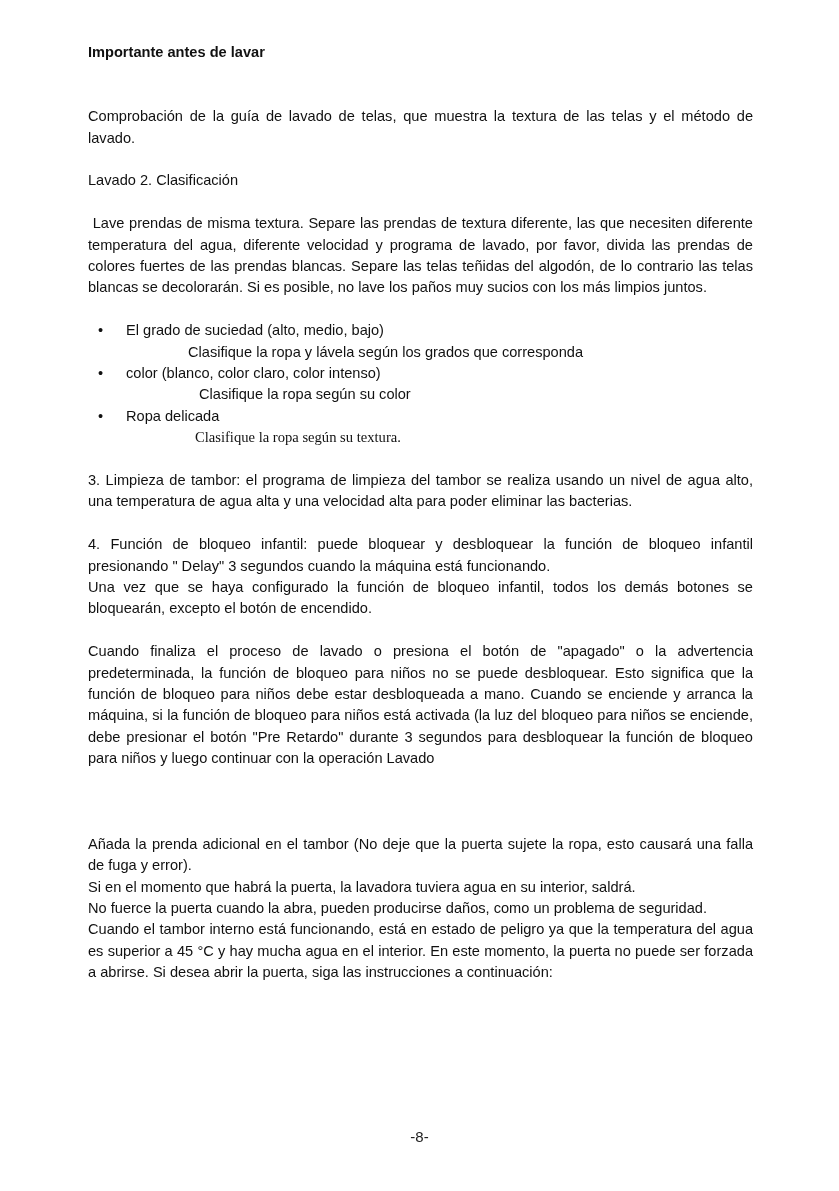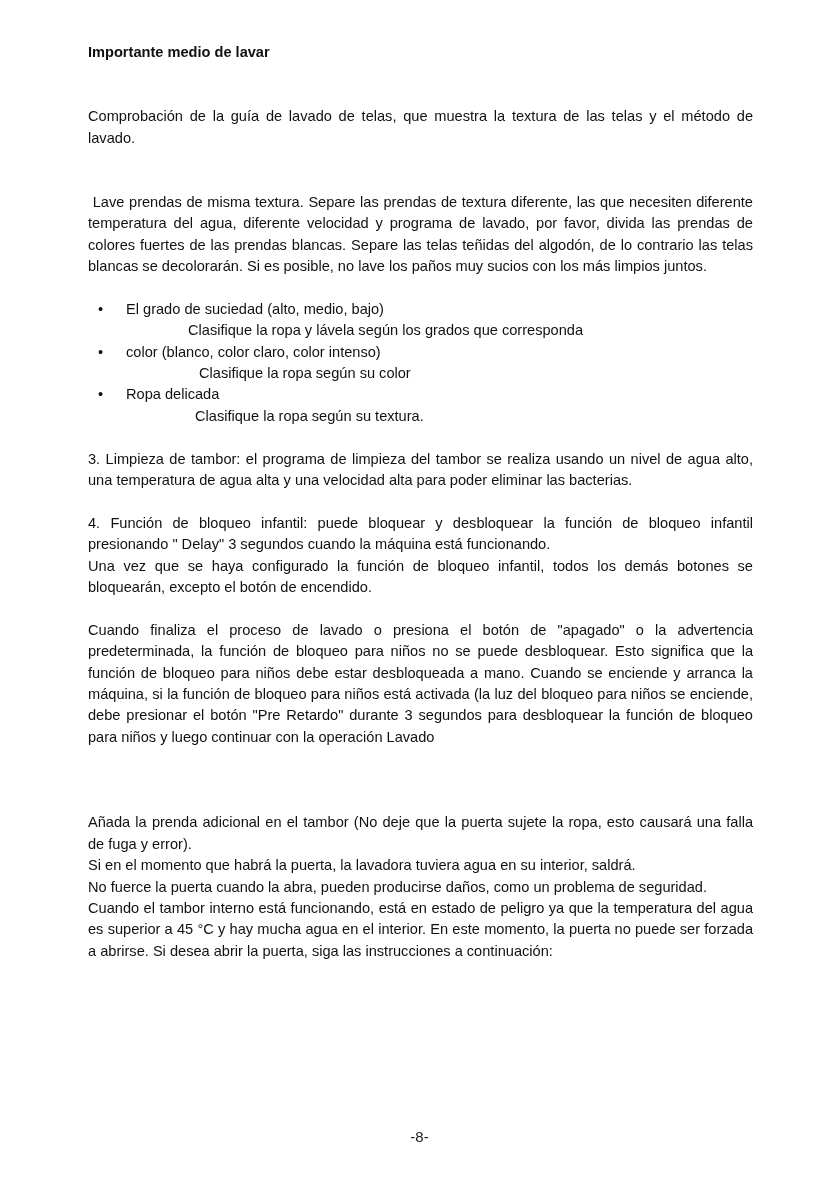--- a/index.html
+++ b/index.html
@@ -12,35 +12,36 @@
     .page p { margin: 0; }
     .heading { font-weight: bold; }
     .gap { height: 21.4px; }
     .justify { text-align: justify; text-align-last: left; }
     ul.bullets { list-style: none; margin: 0; padding: 0; }
     ul.bullets li { position: relative; }
     .b-main { padding-left: 38px; position: relative; }
     .b-dot { position: absolute; left: 10px; top: 0; }
     .b-sub1 { padding-left: 100px; }
     .b-sub2 { padding-left: 111px; }
-    .b-sub3 { padding-left: 107px; }
+    .b-sub3 { padding-left: 107px; font-family: Liberation Serif, serif; }
     .page-number {
       position: absolute; left: 0; width: 839px; top: 1128px; text-align: center;
       font-family: "Liberation Sans", sans-serif; font-size: 15px; color: #222;
     }
   </style>
 </head>
 <body>
 
 <div class="page">
-  <p class="heading">Importante medio de lavar</p>
+  <p class="heading">Importante antes de lavar</p>
   <div class="gap"></div>
   <div class="gap"></div>
   <p class="justify">Comprobación de la guía de lavado de telas, que muestra la textura de las telas y el método de lavado.</p>
   <div class="gap"></div>
+  <p>Lavado 2. Clasificación</p>
   <div class="gap"></div>
   <p class="justify" style="white-space: pre-wrap;"> Lave prendas de misma textura. Separe las prendas de textura diferente, las que necesiten diferente temperatura del agua, diferente velocidad y programa de lavado, por favor, divida las prendas de colores fuertes de las prendas blancas. Separe las telas teñidas del algodón, de lo contrario las telas blancas se decolorarán. Si es posible, no lave los paños muy sucios con los más limpios juntos.</p>
   <div class="gap"></div>
 
   <ul class="bullets">
     <li>
       <div class="b-main">
         <span class="b-dot">•</span>
         <span>El grado de suciedad (alto, medio, bajo)</span>
       </div>

